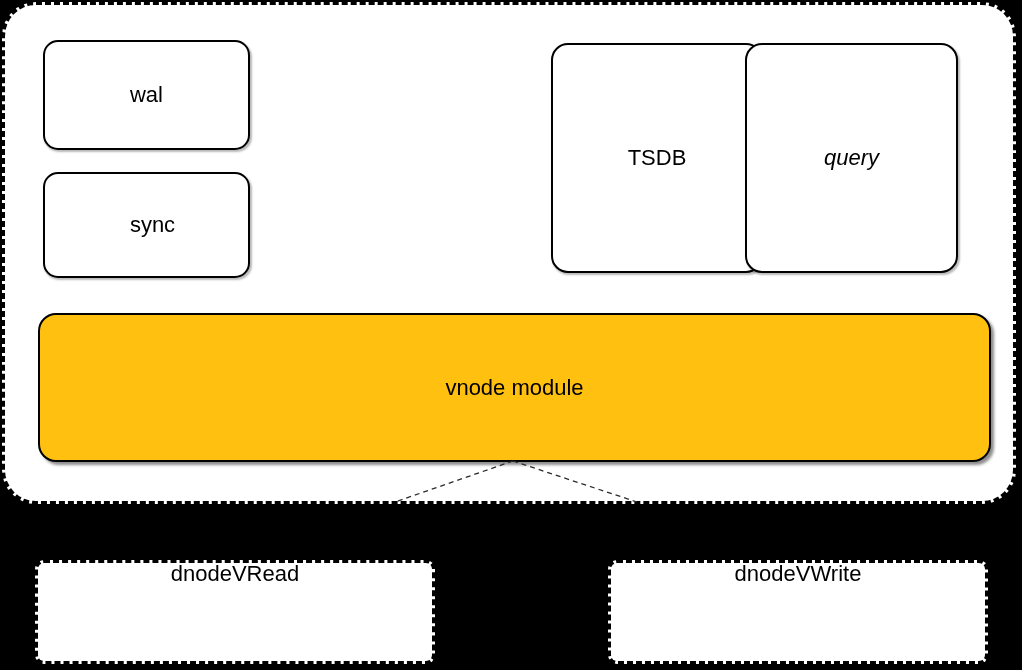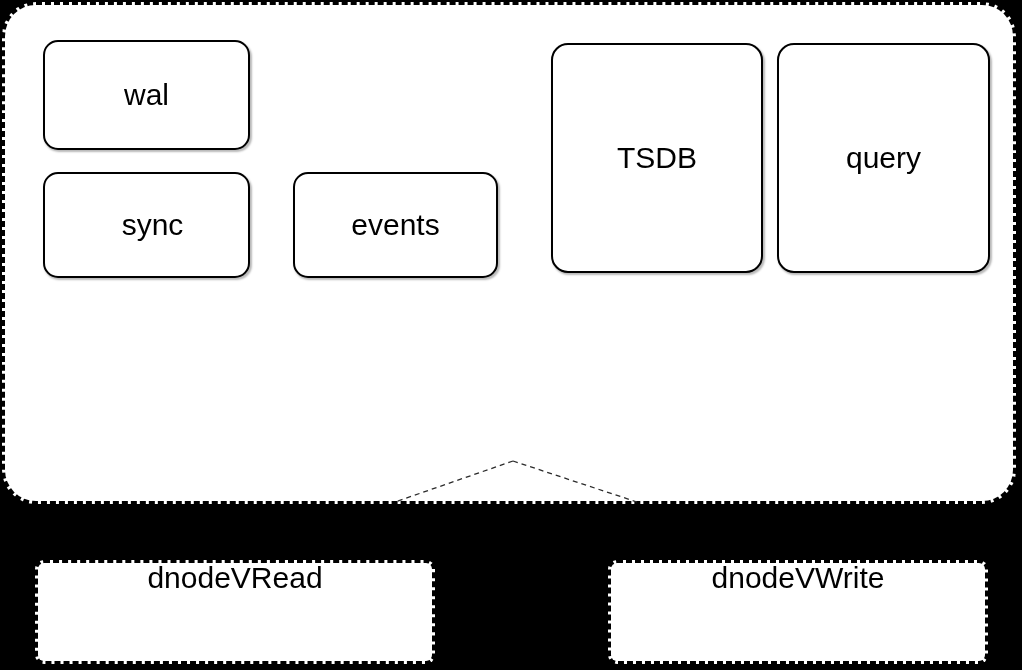--- a/index.html
+++ b/index.html
@@ -6,21 +6,21 @@
   body {
     width: 1022px;
     height: 670px;
     position: relative;
     overflow: hidden;
     background: var(--page_bg, #000);
     font-family: "Liberation Sans", "DejaVu Sans", sans-serif;
   }
   .label {
     color: var(--label_color, #000);
-    font-size: 30px;
+    font-size: 22px;
     line-height: 1;
     white-space: nowrap;
   }
   
   .vnode-container {
     position: absolute;
     left: 2px; top: 2px;
     width: 1014px; height: 502px;
     box-sizing: border-box;
     background: var(--panel_fill, #fff);
@@ -38,21 +38,21 @@
     justify-content: center;
     box-shadow: 1.5px 2px 2px rgba(0,0,0,0.28);
   }
   .module { border-radius: 15px; }
   .tall   { border-radius: 17px; }
   .pos-wal    { left: 38px;  top: 35px;  width: 207px; height: 110px; }
   .pos-cq     { left: 288px; top: 35px;  width: 205px; height: 110px; }
   .pos-sync   { left: 38px;  top: 167px; width: 207px; height: 106px; padding-left: 12px; }
   .pos-events { left: 288px; top: 167px; width: 205px; height: 106px; }
   .pos-tsdb   { left: 528px; top: 38px;  width: 212px; height: 230px; margin-left: 18px; }
-  .pos-query  { left: 772px; top: 38px;  width: 213px; height: 230px; }
+  .pos-query  { left: 740px; top: 38px;  width: 213px; height: 230px; font-style: italic; }
   
   .vnode-bar {
     position: absolute;
     left: 33px; top: 308px;
     width: 953px; height: 149px;
     box-sizing: border-box;
     background: var(--vnode_fill, #FFC010);
     border: 2px solid var(--box_border, #000);
     border-radius: 18px;
     display: flex;
@@ -87,32 +87,32 @@
 
   <div class="box module pos-wal">
     <span class="label">wal</span>
   </div>
 
 
   <div class="box module pos-sync">
     <span class="label">sync</span>
   </div>
 
-  <div class="box module pos-events">
-    <span class="label">events</span>
-  </div>
 
   <div class="box tall pos-tsdb">
     <span class="label">TSDB</span>
   </div>
 
   <div class="box tall pos-query">
     <span class="label">query</span>
   </div>
 
+  <div class="vnode-bar">
+    <span class="label">vnode module</span>
+  </div>
 
 </div>
 
 <svg class="connectors" width="1022" height="670" viewBox="0 0 1022 670">
   <line x1="513" y1="461" x2="395" y2="502" stroke="#2b2b2b" stroke-width="1.3" stroke-dasharray="5 4"></line>
   <line x1="513" y1="461" x2="637" y2="502" stroke="#2b2b2b" stroke-width="1.3" stroke-dasharray="5 4"></line>
 </svg>
 
 <div class="dnode pos-dnode-read">
   <span class="label">dnodeVRead</span>

